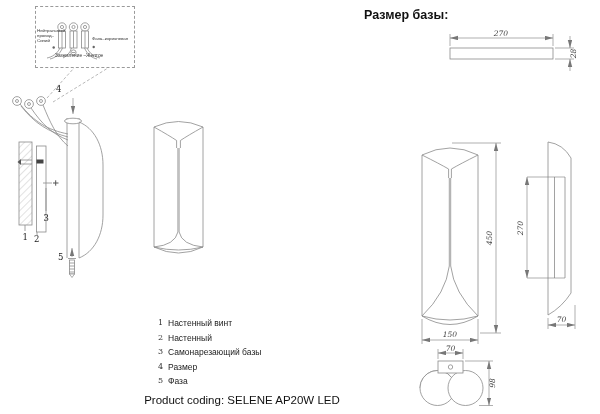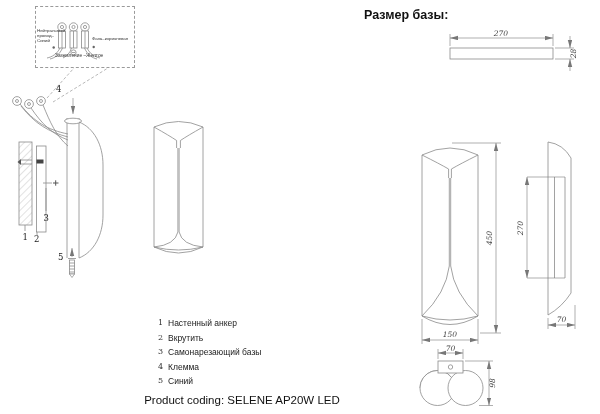--- a/index.html
+++ b/index.html
@@ -157,37 +157,37 @@
     <line class="ln" x1="49.1" y1="45" x2="49.1" y2="129"></line>
     <path class="ln" d="M47.9,129 Q45,142 24,144"></path>
     <path class="ln" d="M49.1,129 Q52,142 73,144"></path>
     <path class="ln" d="M24,144 Q48.5,156 73,144"></path>
     <path class="ln" d="M24,144 Q48.5,150 73,144"></path>
   </svg>
 
   <div id="parts-list" class="abs">
     <div class="part-row">
       <span class="part-num">1</span>
-      <span class="part-label">Настенный анкер</span>
+      <span class="part-label">Настенный винт</span>
     </div>
     <div class="part-row">
       <span class="part-num">2</span>
-      <span class="part-label">Вкрутить</span>
+      <span class="part-label">Настенный</span>
     </div>
     <div class="part-row">
       <span class="part-num">3</span>
       <span class="part-label">Самонарезающий базы</span>
     </div>
     <div class="part-row">
       <span class="part-num">4</span>
-      <span class="part-label">Клемма</span>
+      <span class="part-label">Размер</span>
     </div>
     <div class="part-row">
       <span class="part-num">5</span>
-      <span class="part-label">Синий</span>
+      <span class="part-label">Фаза</span>
     </div>
   </div>
 
   <div class="abs heading" id="base-heading">Размер базы:</div>
 
   <svg style="left:435px;top:25px;" width="155" height="50" viewBox="0 0 155 50">
     <defs>
       <marker id="arrB" markerWidth="9" markerHeight="6" refX="8" refY="2.2" orient="auto-start-reverse" markerUnits="userSpaceOnUse">
         <path d="M0,0 L8,2.2 L0,4.4 z" fill="#777"></path>
       </marker>

